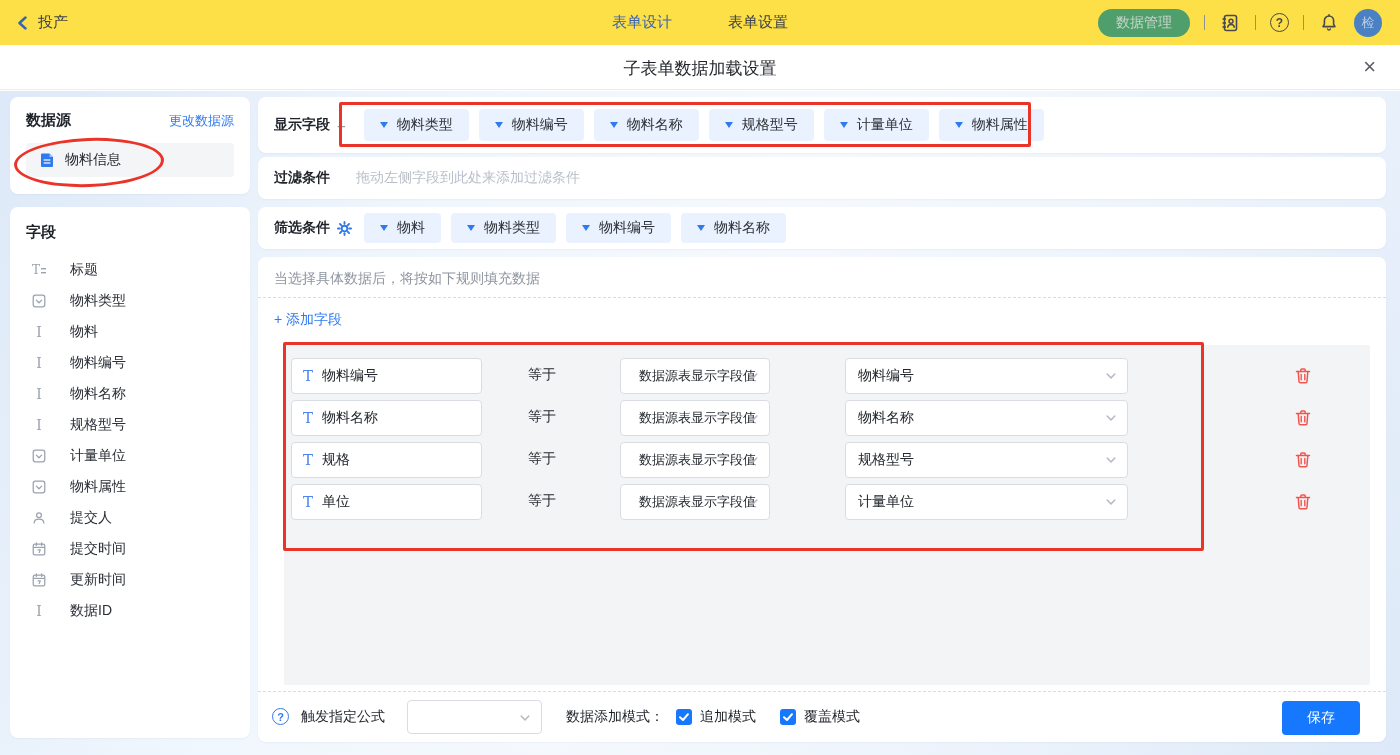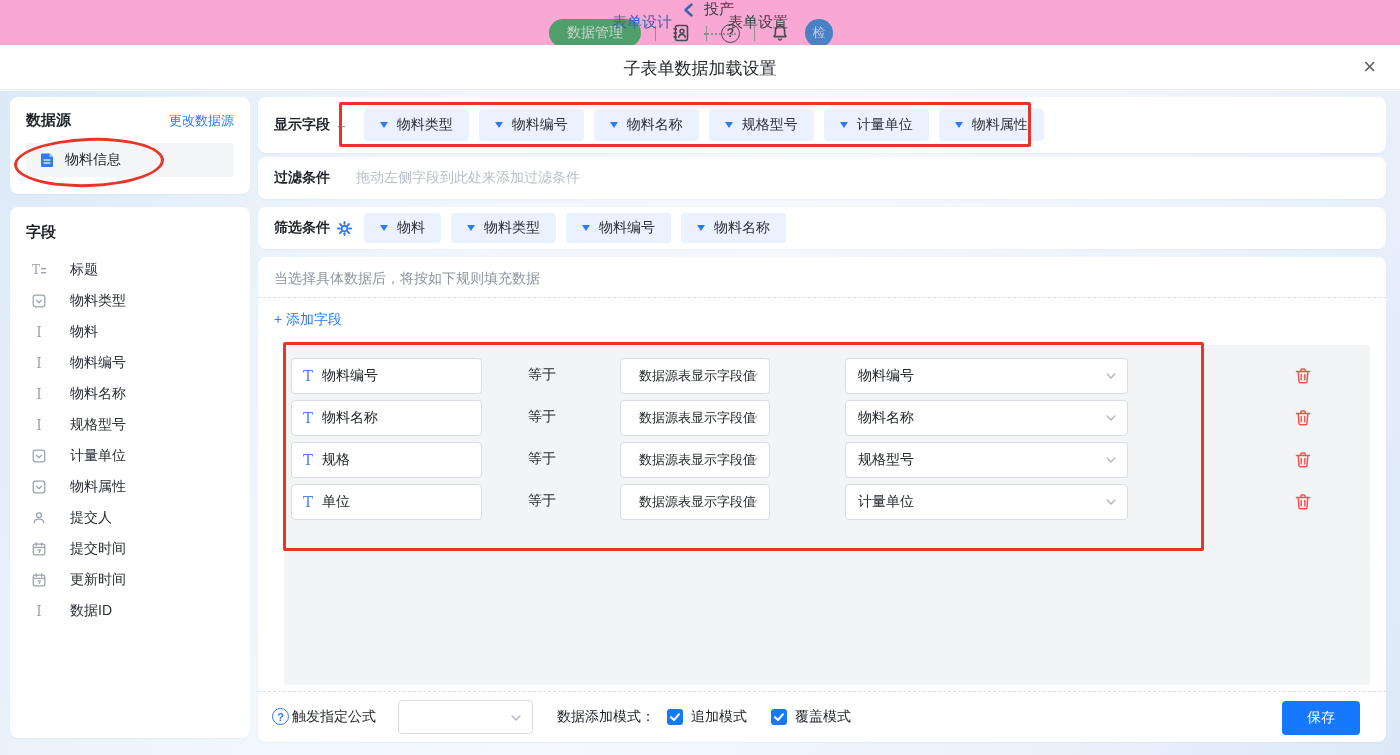--- a/index.html
+++ b/index.html
@@ -1,20 +1,20 @@
 <!DOCTYPE html>
 <html><head>
 <meta charset="utf-8">
 <style>
   * { margin:0; padding:0; box-sizing:border-box; }
   html,body { width:1400px; height:755px; overflow:hidden; }
   body { font-family:"Liberation Sans","DejaVu Sans",sans-serif; font-size:14px; color:#24282e; background:#fff; position:relative; }
 
   
-  .topbar { position:absolute; top:0; left:0; width:1400px; height:45px; background:#f9a8d4; display:flex; align-items:center; justify-content:space-between;flex-direction:column; }
+  .topbar { position:absolute; top:0; left:0; width:1400px; height:45px; background:#fde047; display:flex; align-items:center; justify-content:space-between; }
   .tb-left { display:flex; align-items:center; gap:8px; padding-left:16px; position:relative; }
   .tb-back { width:14px; height:14px; display:inline-flex; cursor:pointer; }
   .tb-title { font-size:15px; color:#3e4145; }
   .tb-underline { position:absolute; left:38px; top:33px; width:32px; border-bottom:2px dotted #8b8c8f; }
   .tb-tabs { position:absolute; left:0; right:0; top:0; height:45px; display:flex; align-items:center; justify-content:center; gap:56px; pointer-events:none; }
   .tb-tab { font-size:15px; color:#3e4145; pointer-events:auto; cursor:pointer; }
   .tb-tab.active { color:#3a63ae; }
   .tb-right { display:flex; align-items:center; gap:14px; padding-right:18px; }
   .tb-pill { background:#4f9f6c; color:#c9d4cb; border:none; border-radius:16px; height:28px; padding:0 18px; font-size:14px; font-family:inherit; cursor:pointer; }
   .tb-div { width:1px; height:15px; background:#8f9093; }
@@ -68,21 +68,21 @@
   .fbox .tico { font-family:"DejaVu Serif","Liberation Serif",serif; font-size:15px; color:#4d82f3; }
   .op { position:absolute; left:270px; top:8px; color:#24282e; }
   .sel { position:absolute; top:0; height:36px; background:#fff; border:1px solid #d9dde3; border-radius:4px; display:flex; align-items:center; cursor:pointer; }
   .sel1 { left:362px; width:150px; padding-left:18px; font-size:13px; }
   .sel2 { left:587px; width:283px; padding-left:12px; }
   .sel .cdown { position:absolute; right:9px; color:#b3b9c2; display:inline-flex; }
   .trash { position:absolute; left:1036px; top:9px; width:18px; height:18px; color:#f2544d; cursor:pointer; display:inline-flex; }
 
   .footer { position:absolute; left:0; right:0; top:434px; height:51px; display:flex; align-items:center; padding-left:14px; }
   .f-help { width:17px; height:17px; border:1.4px solid #2f7af0; border-radius:50%; color:#2f7af0; font-size:11px; font-weight:bold; display:inline-flex; align-items:center; justify-content:center; cursor:pointer; flex:none; }
-  .f-label { margin-left:3px; color:#1f2329; }
+  .f-label { margin-left:12px; color:#1f2329; }
   .f-sel { position:relative; margin-left:22px; width:135px; height:34px; border:1px solid #d9dde3; border-radius:4px; background:#fff; cursor:pointer; }
   .f-sel .cdown { position:absolute; right:9px; top:10px; color:#b3b9c2; display:inline-flex; }
   .f-mode { margin-left:24px; color:#1f2329; }
   .cbx { width:16px; height:16px; background:#1677ff; border-radius:3px; margin-left:12px; display:inline-flex; align-items:center; justify-content:center; cursor:pointer; flex:none; }
   .cbx-label { margin-left:8px; color:#1f2329; }
   .save-btn { position:absolute; right:26px; top:444px; width:78px; height:34px; background:#1677ff; color:#fff; border:none; border-radius:4px; font-size:14px; font-family:inherit; cursor:pointer; }
 
   
   .anno { position:absolute; border:3px solid #ea3429; pointer-events:none; }
   .anno-ellipse { left:14px; top:47px; width:150px; height:49px; border-radius:50%; transform:rotate(-2deg); }

